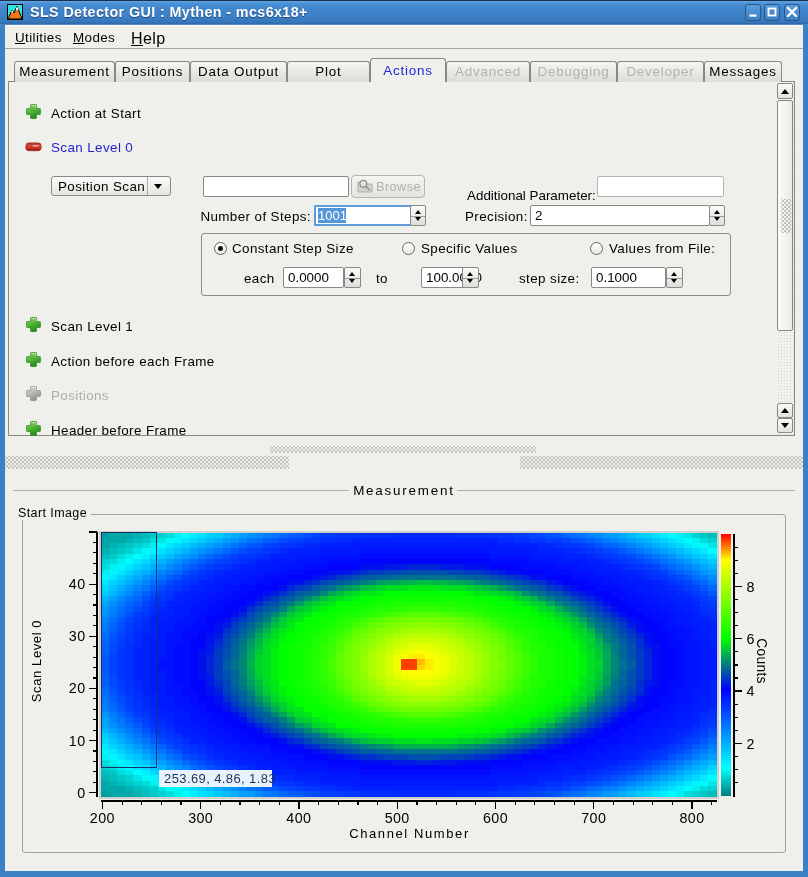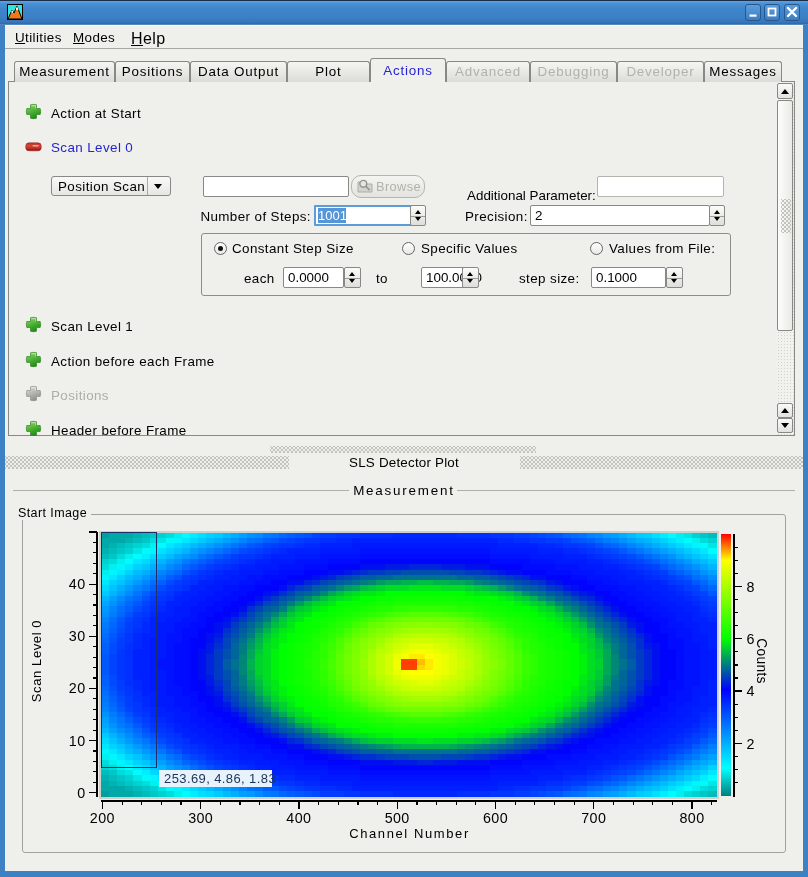--- a/index.html
+++ b/index.html
@@ -2,20 +2,21 @@
 <html><head><meta charset="utf-8"><style>html,body{margin:0;padding:0}*{box-sizing:border-box}body{font-family:"Liberation Sans",sans-serif;font-size:13.4px;color:#000;letter-spacing:0.4px;-webkit-font-smoothing:antialiased}.ab{position:absolute;white-space:nowrap}.tab{position:absolute;top:61px;height:21px;border:1px solid #888884;border-bottom:none;border-radius:3px 3px 0 0;background:linear-gradient(#f5f5f3,#dcdcd7);text-align:center;line-height:20px;font-size:13.4px;letter-spacing:0.8px}.edit{position:absolute;background:#fff;border:1px solid #888884;border-radius:2px;height:21px;font-size:13.4px;line-height:19px;padding-left:4px;letter-spacing:0}</style></head><body>
 <div style="position:relative;width:808px;height:877px;background:#3e80c4;overflow:hidden">
     <div class="ab" style="left:0;top:0;width:808px;height:25px;background:linear-gradient(#16304e 0,#16304e 1px,#5ca0e0 1px,#5ca0e0 2px,#4a91d6 3px,#3f85cb 9px,#3c80c6 17px,#3776ba 22px,#2e6aad 24px,#7fa6cd 25px)">
       <svg width="16" height="16" viewBox="0 0 16 16" style="position:absolute;left:7px;top:4px">
         <rect x="0" y="0" width="16" height="16" fill="#000"></rect>
         <rect x="1" y="1" width="14" height="14" fill="#2ee8e0"></rect>
         <path d="M1 15 L5 6 L7 9 L10 2 L15 15 Z" fill="#f07818" stroke="#000" stroke-width="1"></path>
         <path d="M4.2 8 L5 6 L6 7.5 L5.6 9 Z" fill="#fff"></path>
         <path d="M8.8 5 L10 2.3 L11.5 5.6 L10 6.6 Z" fill="#fff"></path>
       </svg>
+      <div class="ab" style="left:30px;top:4px;font-size:14.3px;font-weight:bold;color:#fff;text-shadow:0 1px 1px rgba(10,20,60,.55)">SLS Detector GUI : Mythen - mcs6x18+</div>
       <svg width="16" height="17" viewBox="0 0 16 17" style="position:absolute;left:745px;top:4px">
         <rect x="0.5" y="0.5" width="15" height="16" rx="2.5" fill="url(#wbmin)" stroke="#27578c"></rect>
         <defs>
           <linearGradient id="wbmin" x1="0" y1="0" x2="0" y2="1">
             <stop offset="0" stop-color="#5e9fdd"></stop>
             <stop offset="1" stop-color="#3a7cc2"></stop>
           </linearGradient>
         </defs>
         <rect x="4.5" y="10.5" width="7" height="2.2" fill="#fff"></rect>
       </svg>
@@ -79,21 +80,21 @@
       <rect x="0.7" y="0.8" width="15.6" height="8" rx="3.4" fill="url(#rm)" stroke="#8c1810" stroke-width="0.8" stroke-opacity="0.6"></rect>
       <rect x="7.5" y="3.1" width="6.2" height="1.4" rx="0.7" fill="#f0c0b8" opacity="0.8"></rect>
     </svg>
     <div class="ab" style="left:51px;top:140px;color:#2424d2">Scan Level 0</div>
     <div class="ab" style="left:51px;top:176px;width:120px;height:20px;border:1px solid #888884;border-radius:3px;background:linear-gradient(#f9f9f8,#e6e6e2)">
       <div class="ab" style="left:6px;top:1px;line-height:17px">Position Scan</div>
       <div class="ab" style="left:95px;top:0;width:1px;height:18px;background:#aaaaa6"></div>
       <div class="ab" style="left:102px;top:7px;width:0;height:0;border-left:4.5px solid transparent;border-right:4.5px solid transparent;border-top:5px solid #000"></div>
     </div>
     <div class="edit" style="left:203px;top:176px;width:146px"></div>
-    <div class="ab" style="left:351px;top:175px;width:74px;height:23px;border:1px solid #b5b5b0;border-radius:10px;background:linear-gradient(#f4f4f2,#e3e3df)">
+    <div class="ab" style="left:351px;top:175px;width:74px;height:23px;border:1px solid #b5b5b0;border-radius:4px;background:linear-gradient(#f4f4f2,#e3e3df)">
       <svg width="16" height="16" viewBox="0 0 16 16" style="position:absolute;left:5px;top:2px">
         <path d="M1 4 h6 l1.5 2 H15 v8 H1 z" fill="#d2d2ce" stroke="#adada8" stroke-width="1"></path>
         <circle cx="6.3" cy="5.8" r="3.4" fill="#e4e4e1" stroke="#93938e" stroke-width="1.4"></circle>
         <line x1="8.8" y1="8.3" x2="12.6" y2="12.1" stroke="#93938e" stroke-width="1.6"></line>
       </svg>
       <div class="ab" style="left:24px;top:3px;color:#b2b2ac;font-size:12.8px">Browse</div>
     </div>
     <div class="ab" style="left:467px;top:188px;color:#000000;letter-spacing:0">Additional Parameter:</div>
     <div class="edit" style="left:597px;top:176px;width:127px;border-color:#b5b5b0"></div>
     <div class="ab" style="left:195px;top:209px;width:116px;text-align:right">Number of Steps:</div>
@@ -200,21 +201,20 @@
     </div>
     <div class="ab" style="left:777px;top:403px;width:16px;height:15px;border:1px solid #888884;border-radius:2px;background:linear-gradient(#fafaf9,#e2e2de)">
       <div class="ab" style="left:50%;top:50%;width:0;height:0;margin:-2.5px 0 0 -4px;border-left:4px solid transparent;border-right:4px solid transparent;border-bottom:5px solid #000"></div>
     </div>
     <div class="ab" style="left:777px;top:418px;width:16px;height:15px;border:1px solid #888884;border-radius:2px;background:linear-gradient(#fafaf9,#e2e2de)">
       <div class="ab" style="left:50%;top:50%;width:0;height:0;margin:-2.5px 0 0 -4px;border-left:4px solid transparent;border-right:4px solid transparent;border-top:5px solid #000"></div>
     </div>
     <div class="ab" style="left:270px;top:446px;width:266px;height:7px;background-image:radial-gradient(circle,#c3c3bd 0.8px,rgba(0,0,0,0) 0.9px),radial-gradient(circle,#c3c3bd 0.8px,rgba(0,0,0,0) 0.9px);background-size:4px 4px;background-position:0 0,2px 2px"></div>
     <div class="ab" style="left:5px;top:456px;width:284px;height:13px;background-image:radial-gradient(circle,#c3c3bd 0.8px,rgba(0,0,0,0) 0.9px),radial-gradient(circle,#c3c3bd 0.8px,rgba(0,0,0,0) 0.9px);background-size:4px 4px;background-position:0 0,2px 2px"></div>
     <div class="ab" style="left:520px;top:456px;width:283px;height:13px;background-image:radial-gradient(circle,#c3c3bd 0.8px,rgba(0,0,0,0) 0.9px),radial-gradient(circle,#c3c3bd 0.8px,rgba(0,0,0,0) 0.9px);background-size:4px 4px;background-position:0 0,2px 2px"></div>
-    <div class="ab" style="left:0;top:455px;width:808px;text-align:center;font-size:13.4px;letter-spacing:0.2px">SLS Detector Plot</div>
     <div class="ab" style="left:13px;top:490px;width:336px;height:1px;background:#b0b0ab"></div>
     <div class="ab" style="left:457px;top:490px;width:338px;height:1px;background:#b0b0ab"></div>
     <div class="ab" style="left:0;top:483px;width:808px;text-align:center;font-size:13.4px;letter-spacing:1.8px">Measurement</div>
     <div class="ab" style="left:22px;top:514px;width:764px;height:339px;border:1px solid #a2a29d;border-radius:3px"></div>
     <div class="ab" style="left:14px;top:506px;background:#efefec;padding:0 4px;font-size:12.5px">Start Image</div>
     <svg width="808" height="397" viewBox="0 480 808 397" style="position:absolute;left:0;top:480px" shape-rendering="crispEdges">
       <defs>
         <linearGradient id="cb" x1="0" y1="0" x2="0" y2="1">
           <stop offset="0%" stop-color="#ff0000"></stop>
           <stop offset="10%" stop-color="#ffff00"></stop>

